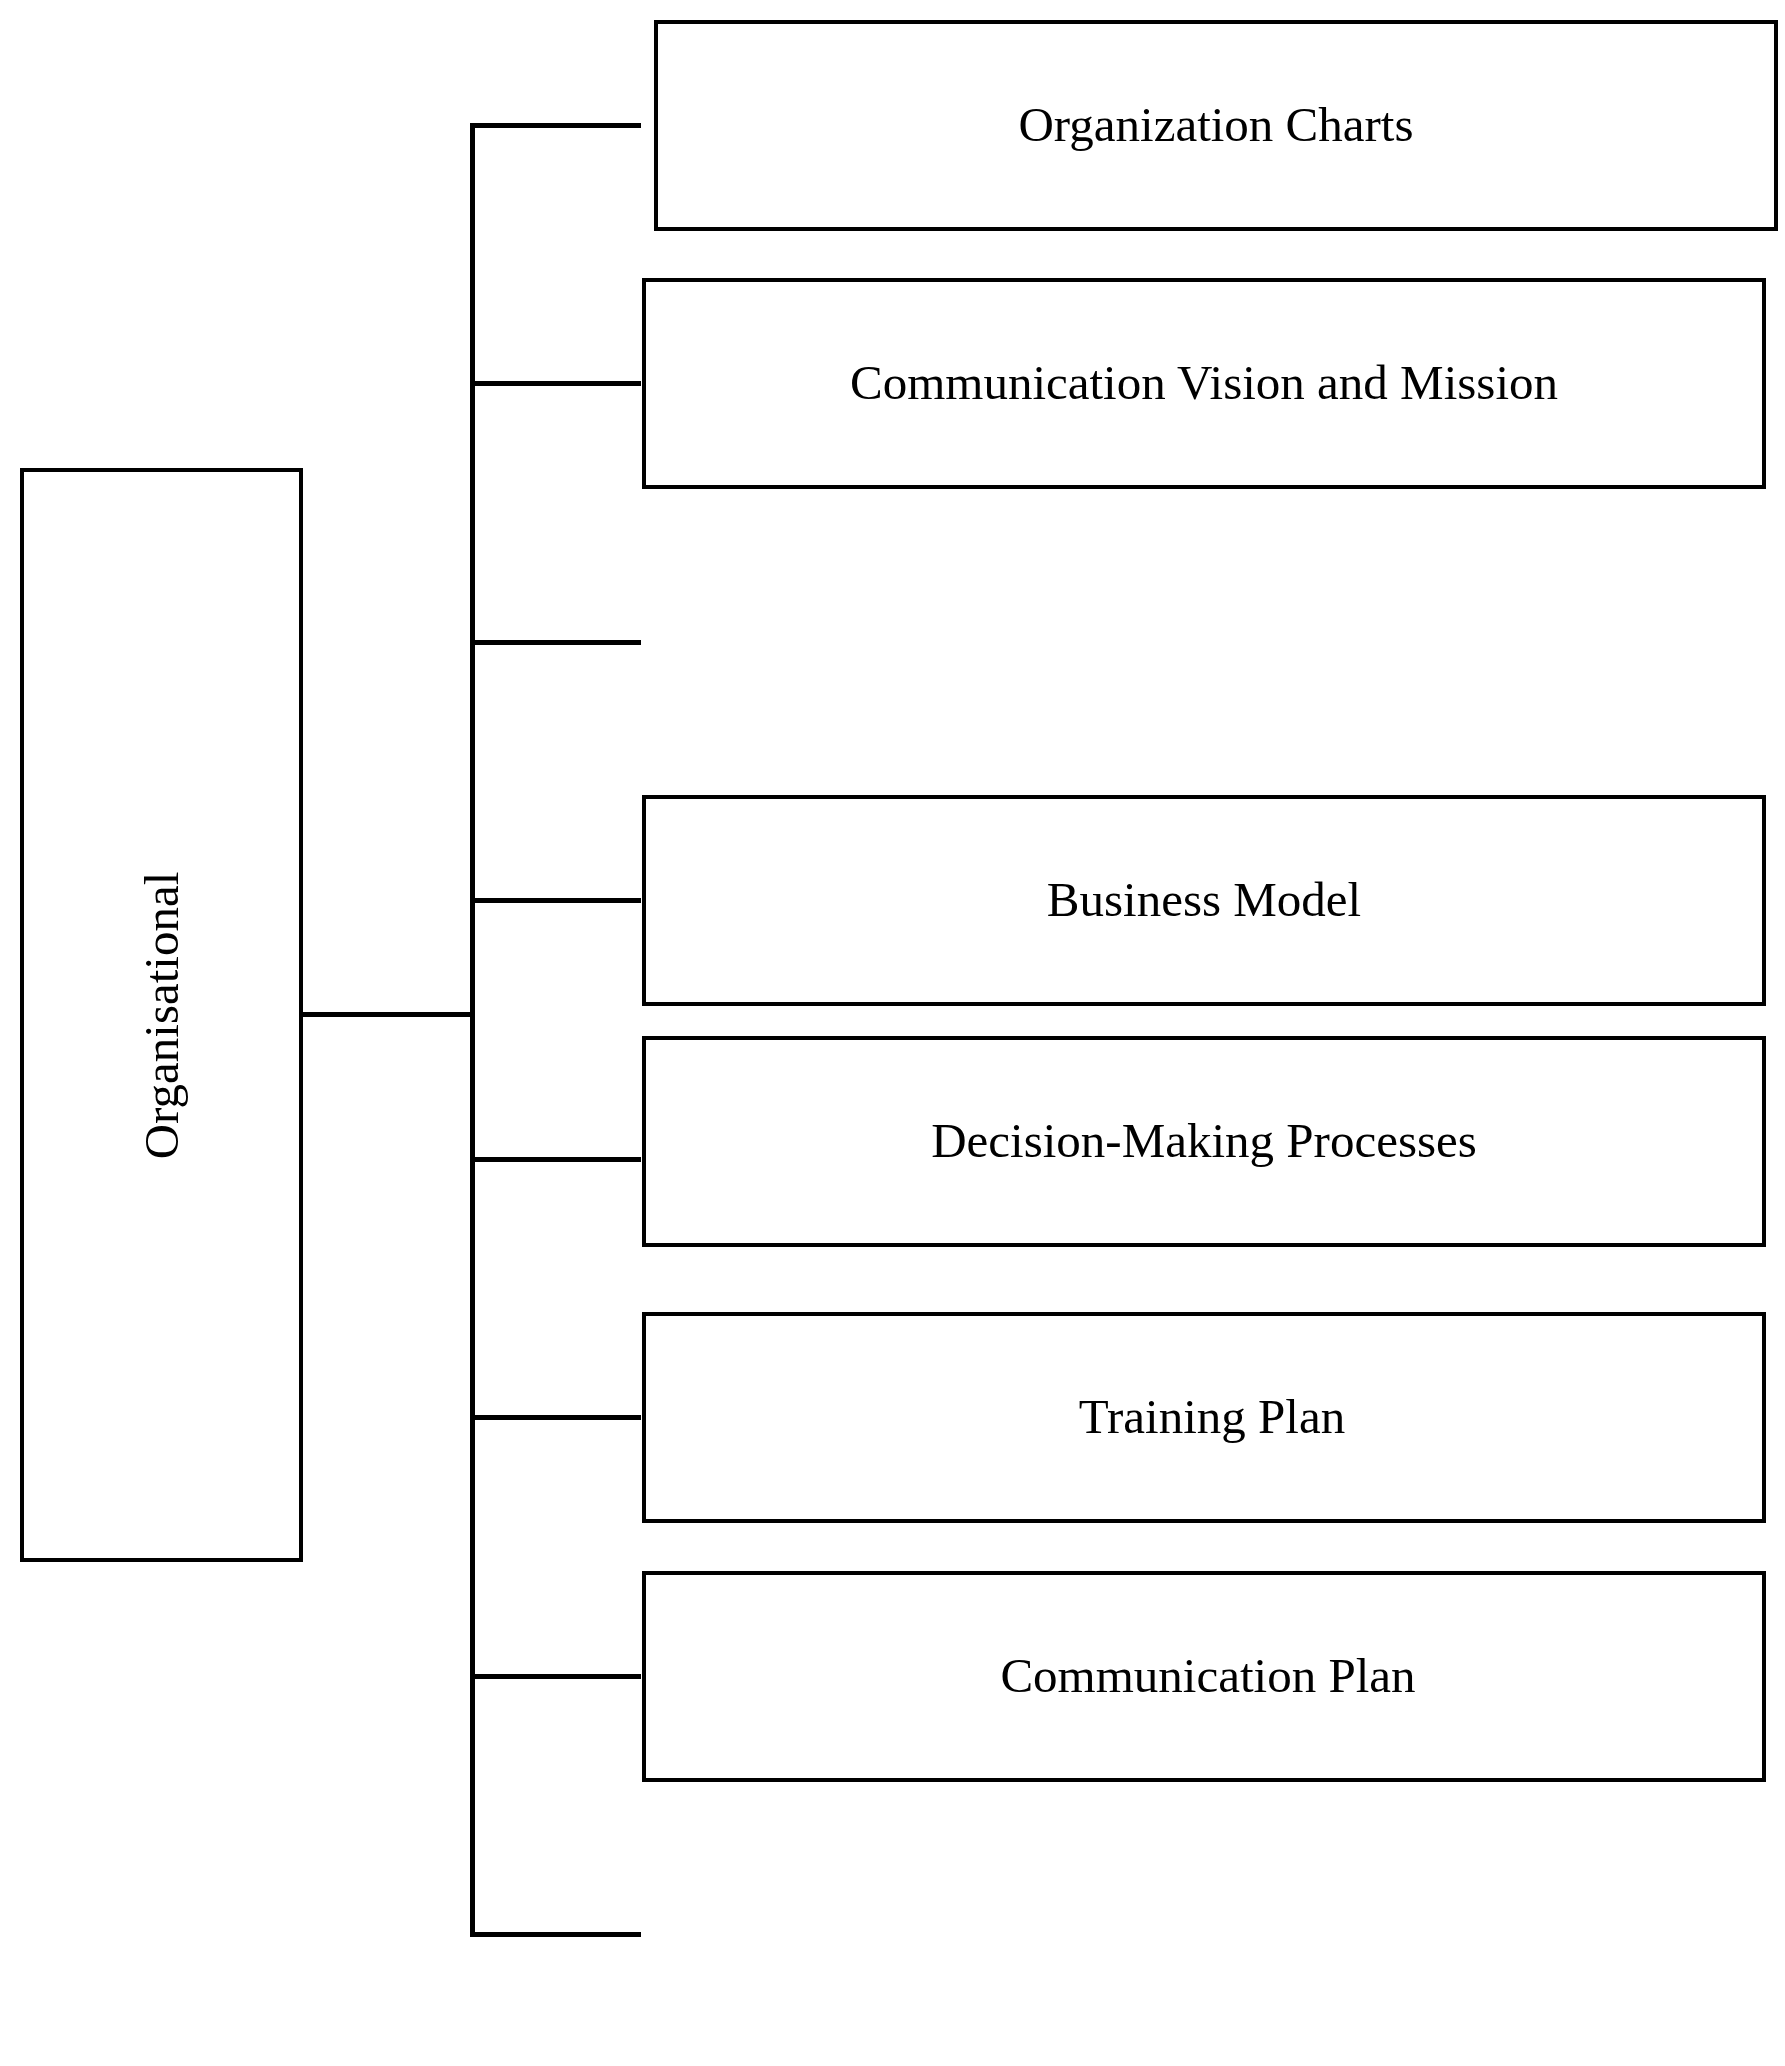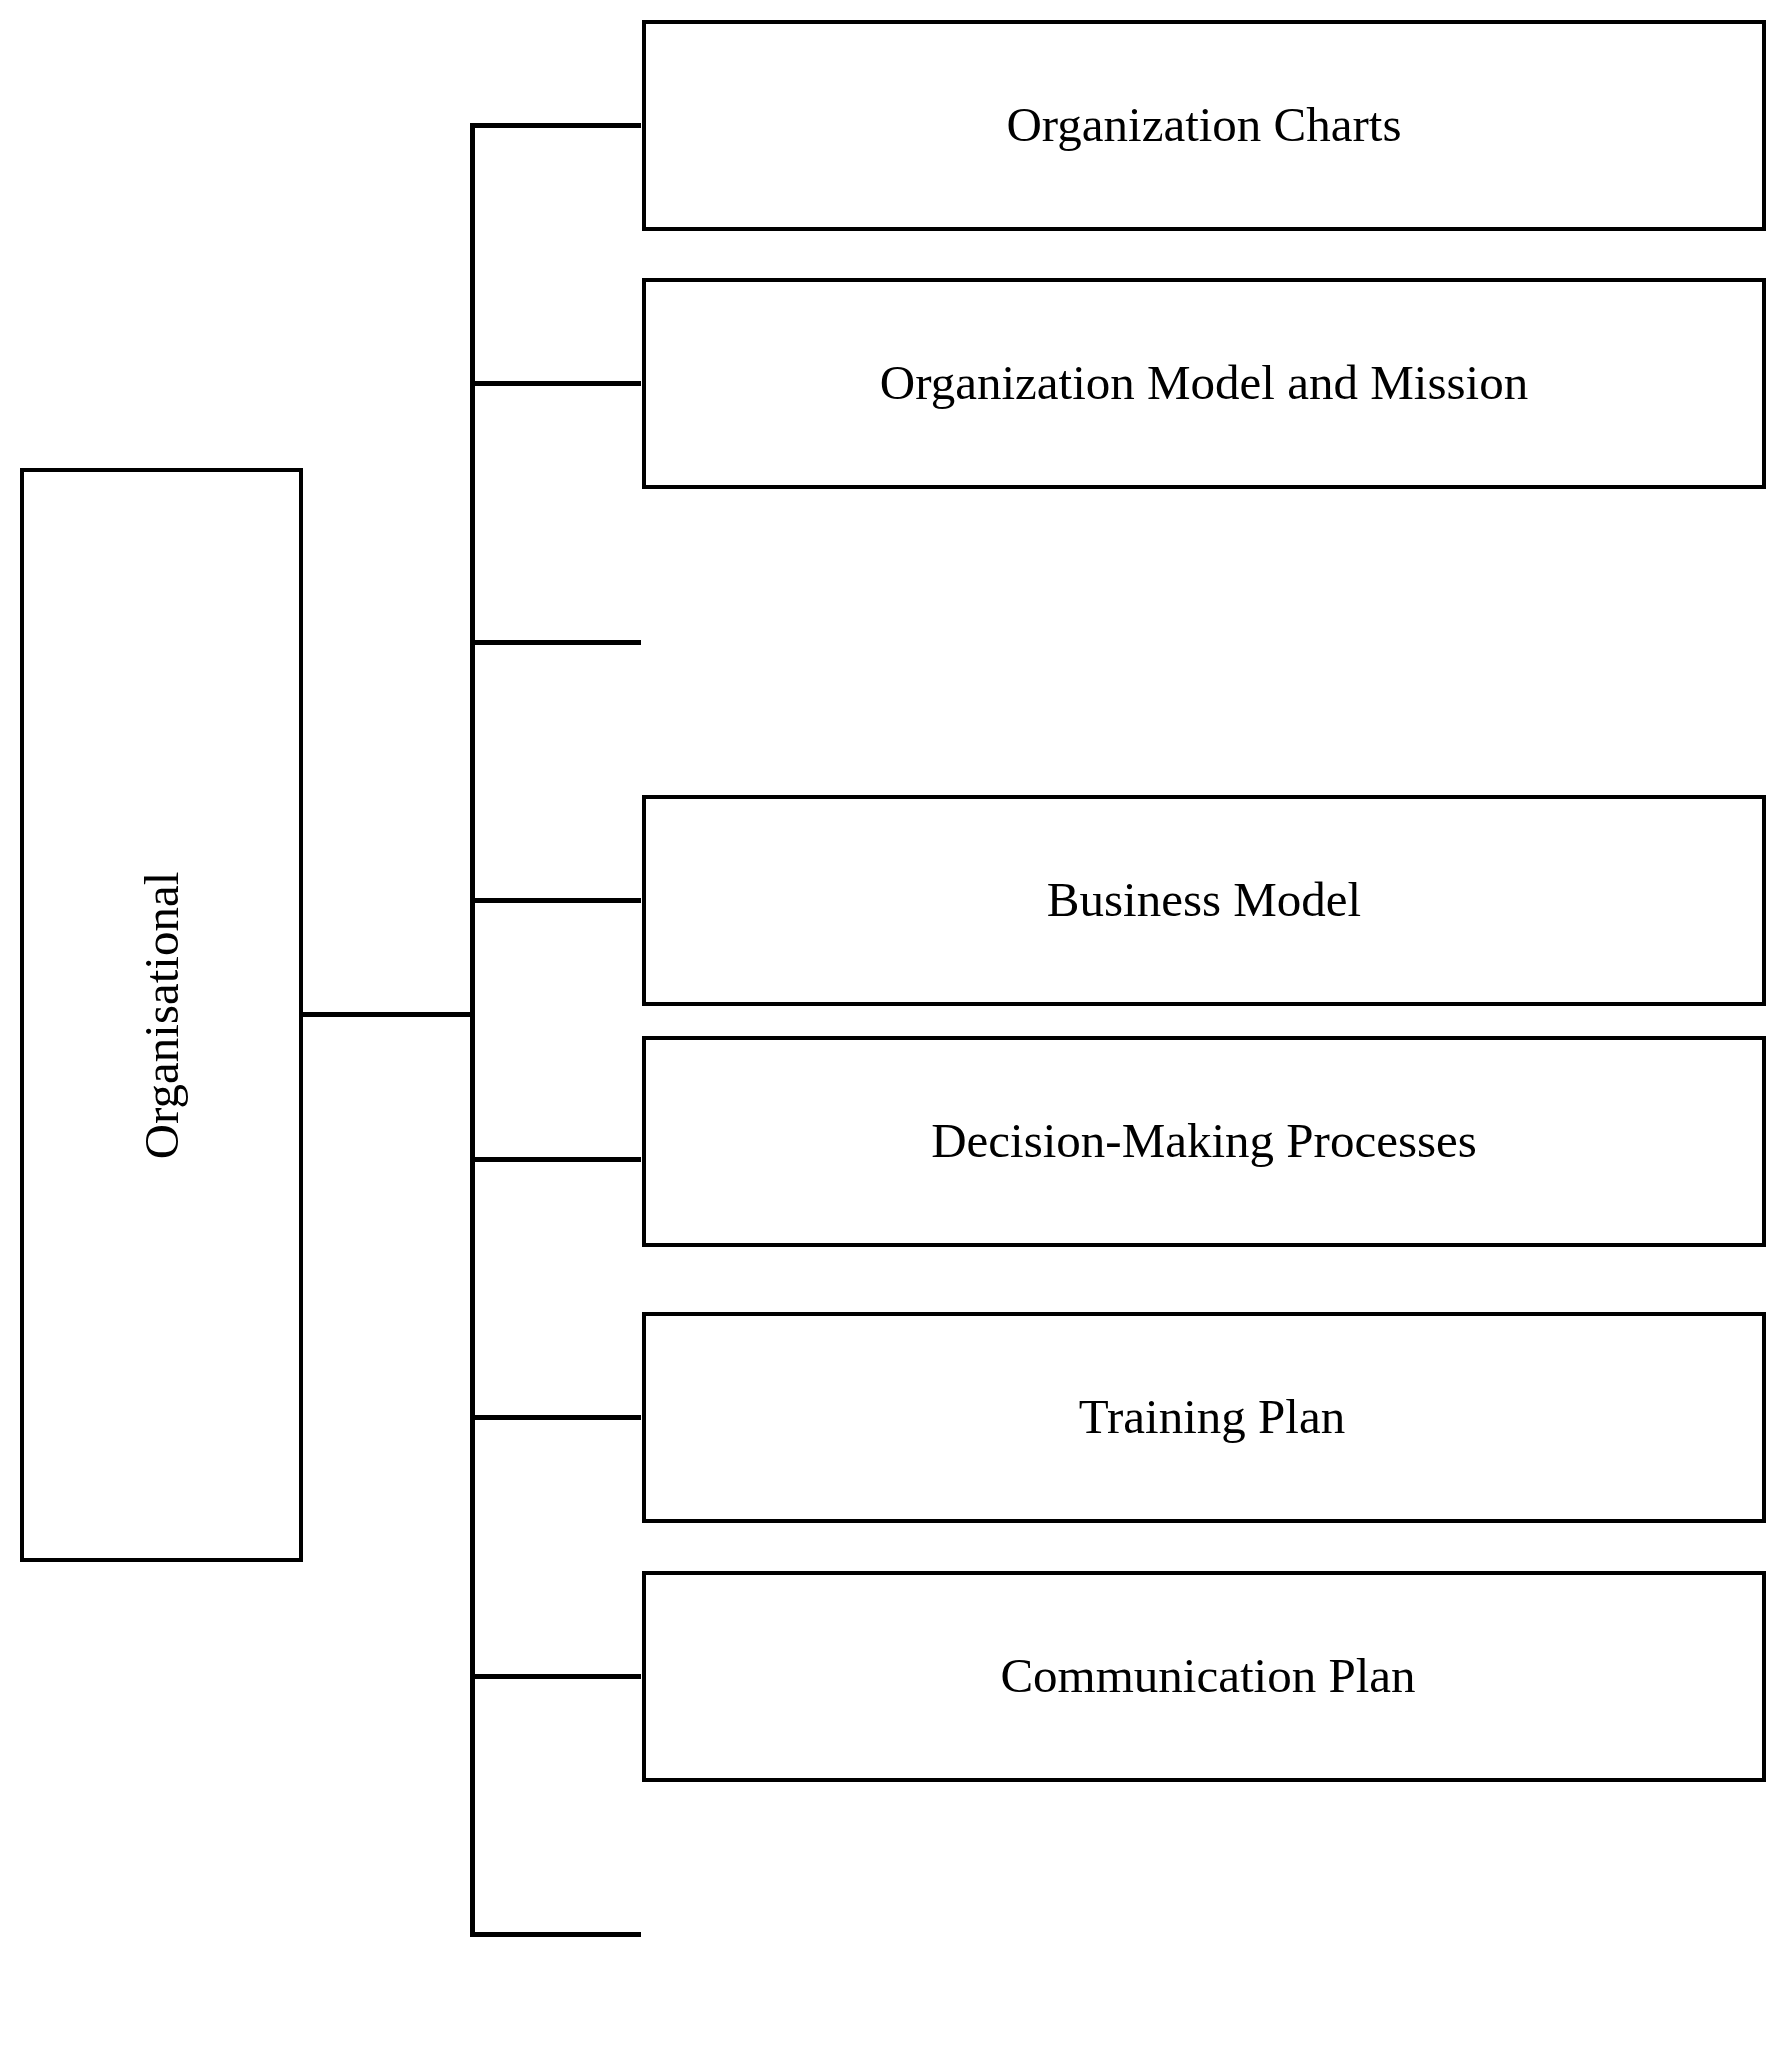--- a/index.html
+++ b/index.html
@@ -75,26 +75,26 @@
 <div class="canvas">
 
   <div class="node root-node">
     <span class="root-label">Organisational</span>
   </div>
 
   <div class="line root-connector"></div>
 
   <div class="line spine"></div>
 
-<div class="node child-node" style="top: 20px;">
+<div class="node child-node" style="top: 20px; margin-left: 12px;">
       <span class="child-label">Organization Charts</span>
     </div>
     <div class="line stub" style="top: 123px;"></div>
     <div class="node child-node" style="top: 278px;">
-      <span class="child-label">Organization Model and Mission</span>
+      <span class="child-label">Communication Vision and Mission</span>
     </div>
     <div class="line stub" style="top: 381px;"></div>
     <div class="line stub" style="top: 640px;"></div>
     <div class="node child-node" style="top: 795px;">
       <span class="child-label">Business Model</span>
     </div>
     <div class="line stub" style="top: 898px;"></div>
     <div class="node child-node" style="top: 1036px;">
       <span class="child-label">Decision-Making Processes</span>
     </div>

